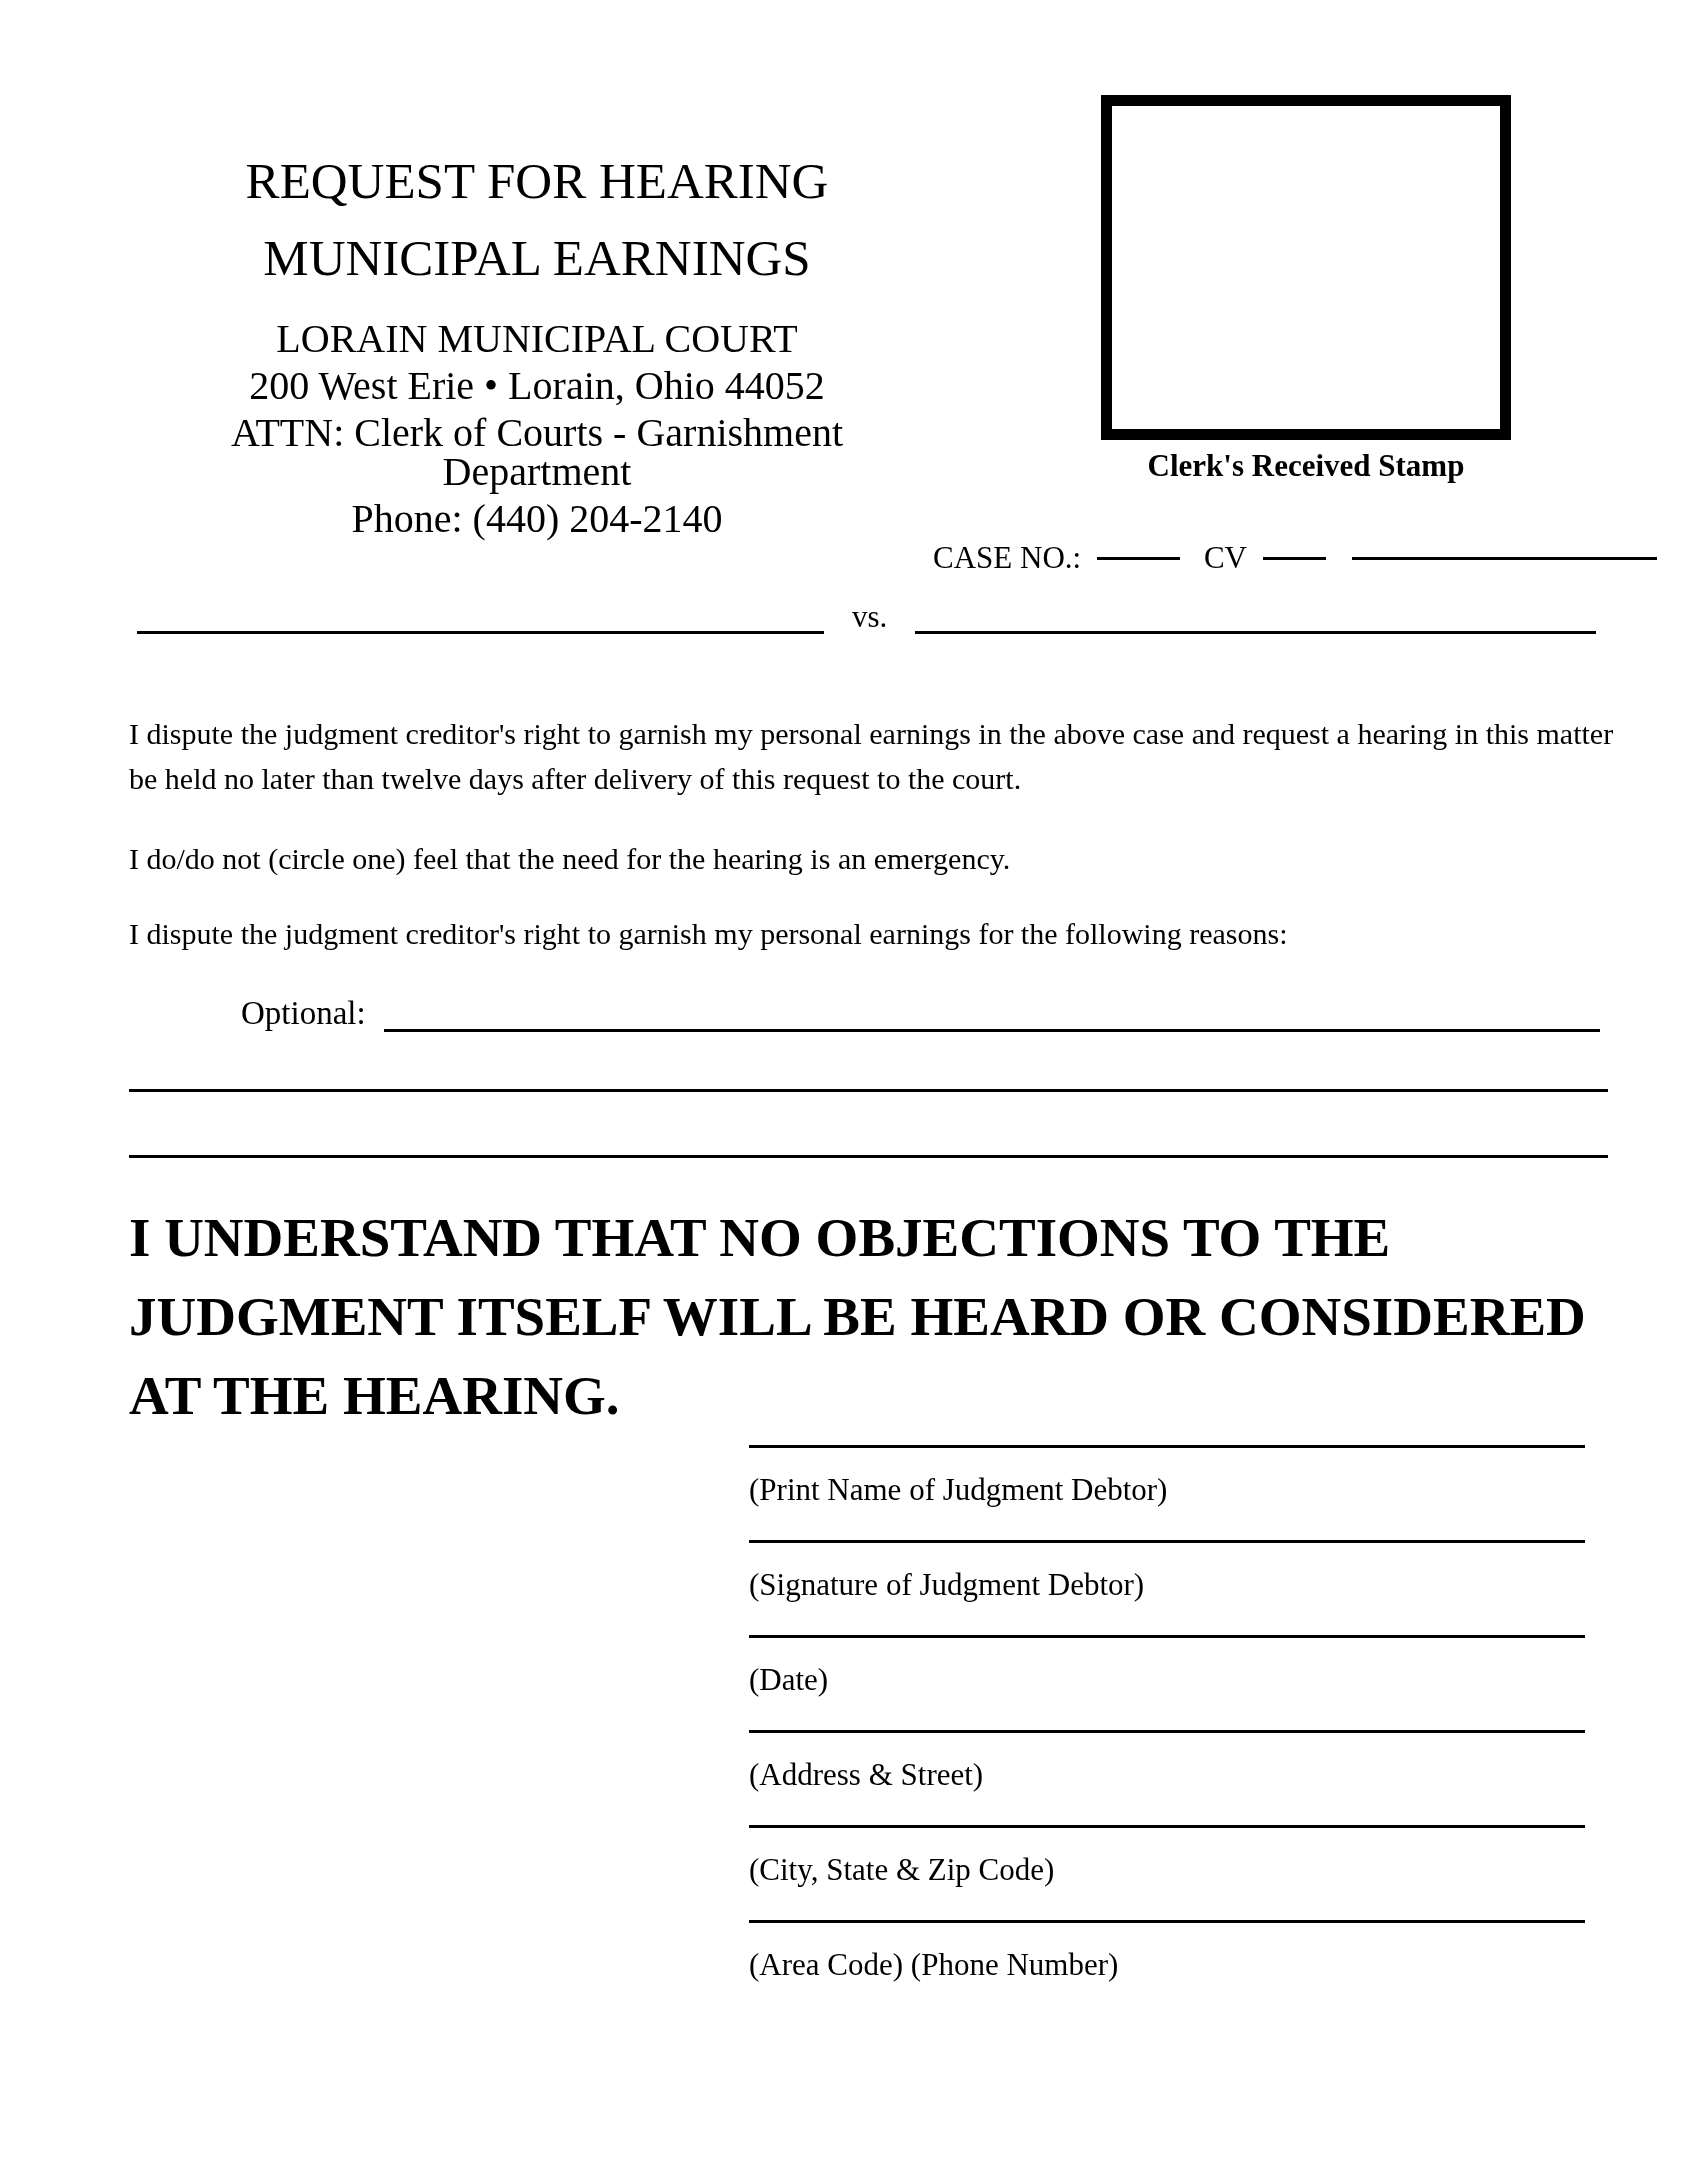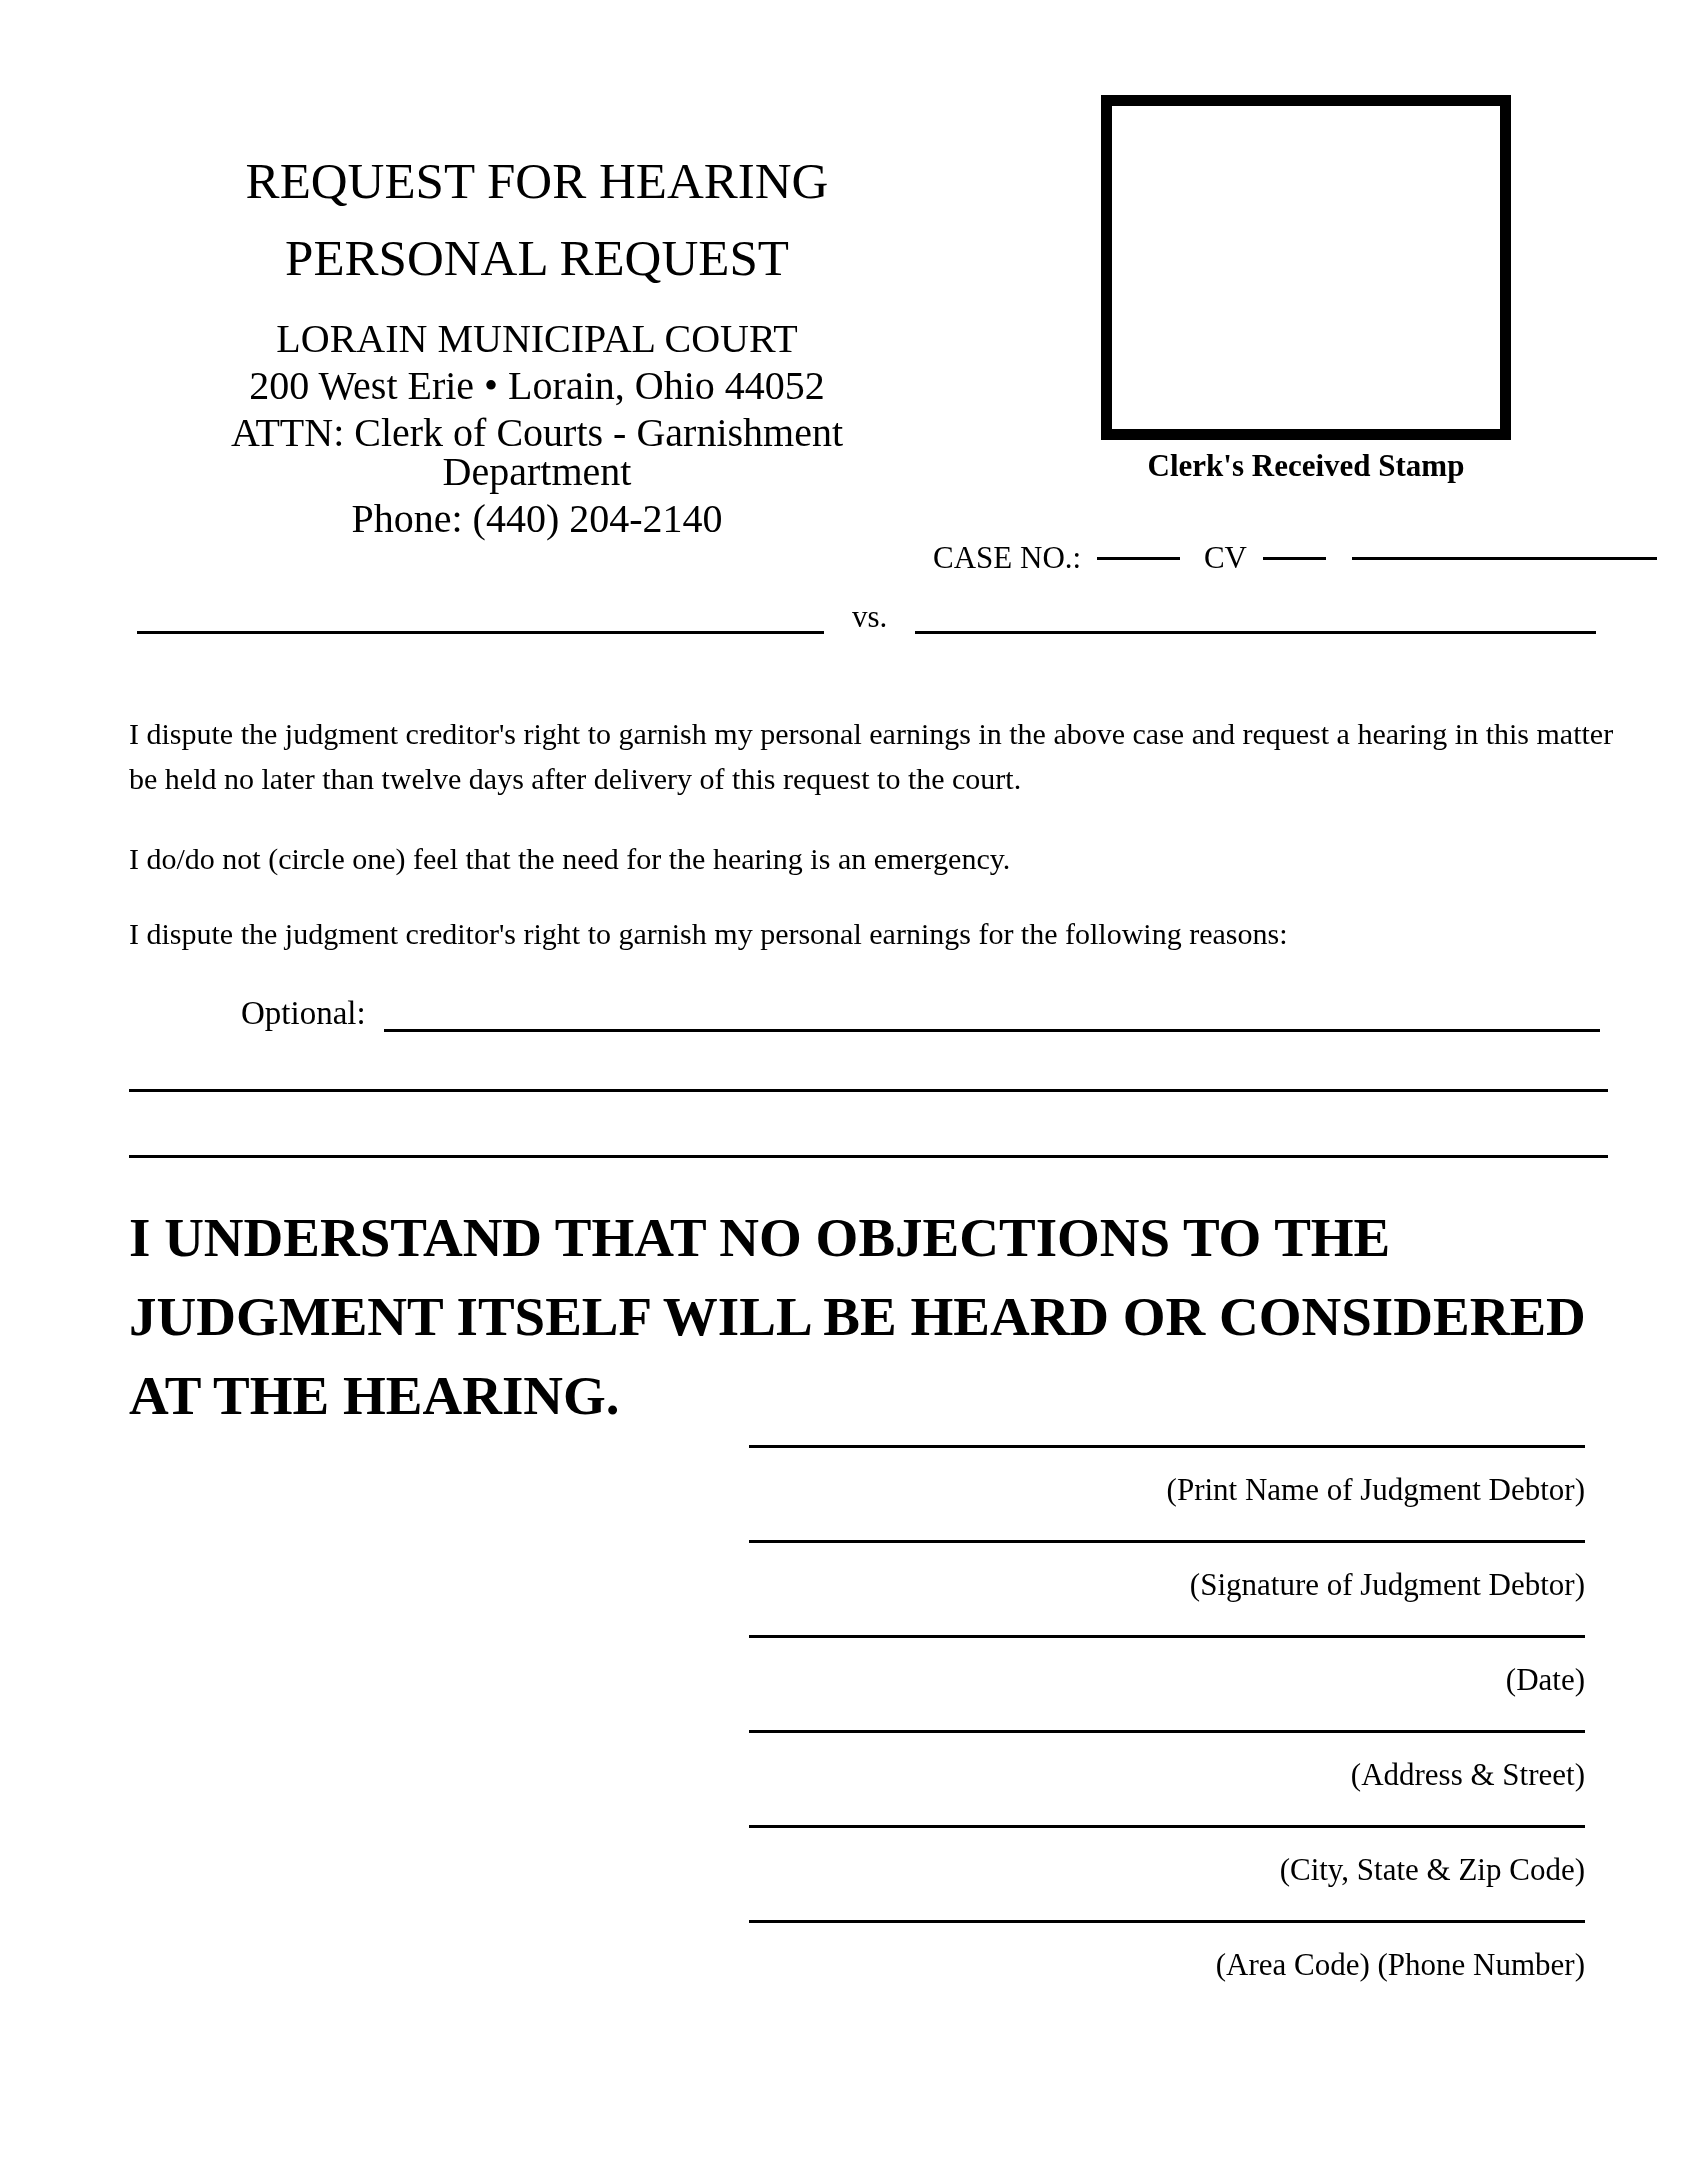--- a/index.html
+++ b/index.html
@@ -56,30 +56,30 @@
   .hr-1 { top: 1057px; }
   .hr-2 { top: 1123px; }
 
   
   .notice { left: 97px; top: 1166px; width: 1505px; font-size: 55px; line-height: 79px; font-weight: bold; }
 
   
   .sig-block { left: 701px; top: 1376px; width: 868px; }
   .sig-row { height: 87px; }
   .sig-row .sline { height: 32px; border-bottom: 3px solid #000; }
-  .sig-row .scap { text-align: right; font-size: 31px; padding-top: 16px; }
+  .sig-row .scap { text-align: left; font-size: 31px; padding-top: 16px; }
 </style>
 </head>
 <body>
 
 <div class="page">
 
   <div class="abs title-block">
     <div>REQUEST FOR HEARING</div>
-    <div>PERSONAL REQUEST</div>
+    <div>MUNICIPAL EARNINGS</div>
   </div>
 
   <div class="abs court-block">
     <div>LORAIN MUNICIPAL COURT</div>
     <div>200 West Erie • Lorain, Ohio 44052</div>
     <div>ATTN: Clerk of Courts - Garnishment Department</div>
     <div>Phone: (440) 204-2140</div>
   </div>
 
   <div class="abs stamp-box"></div>

